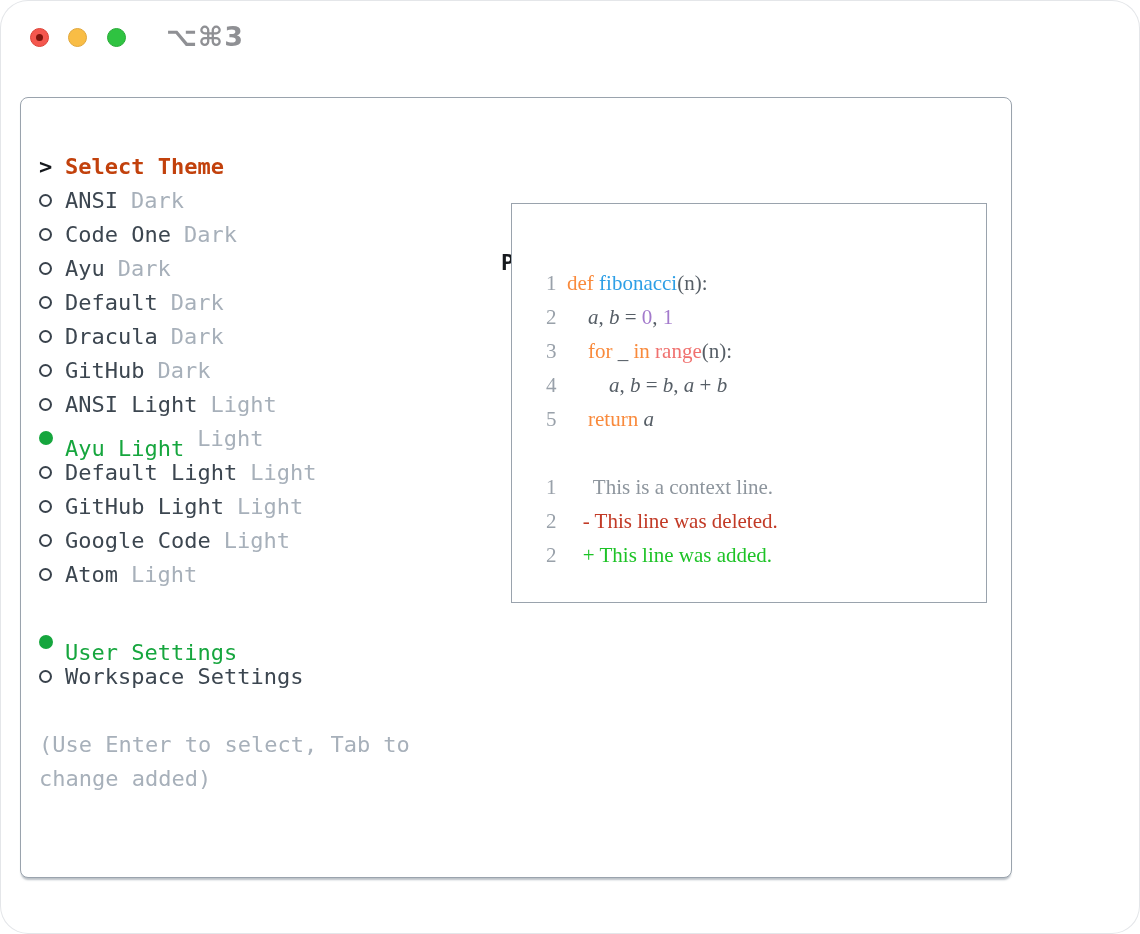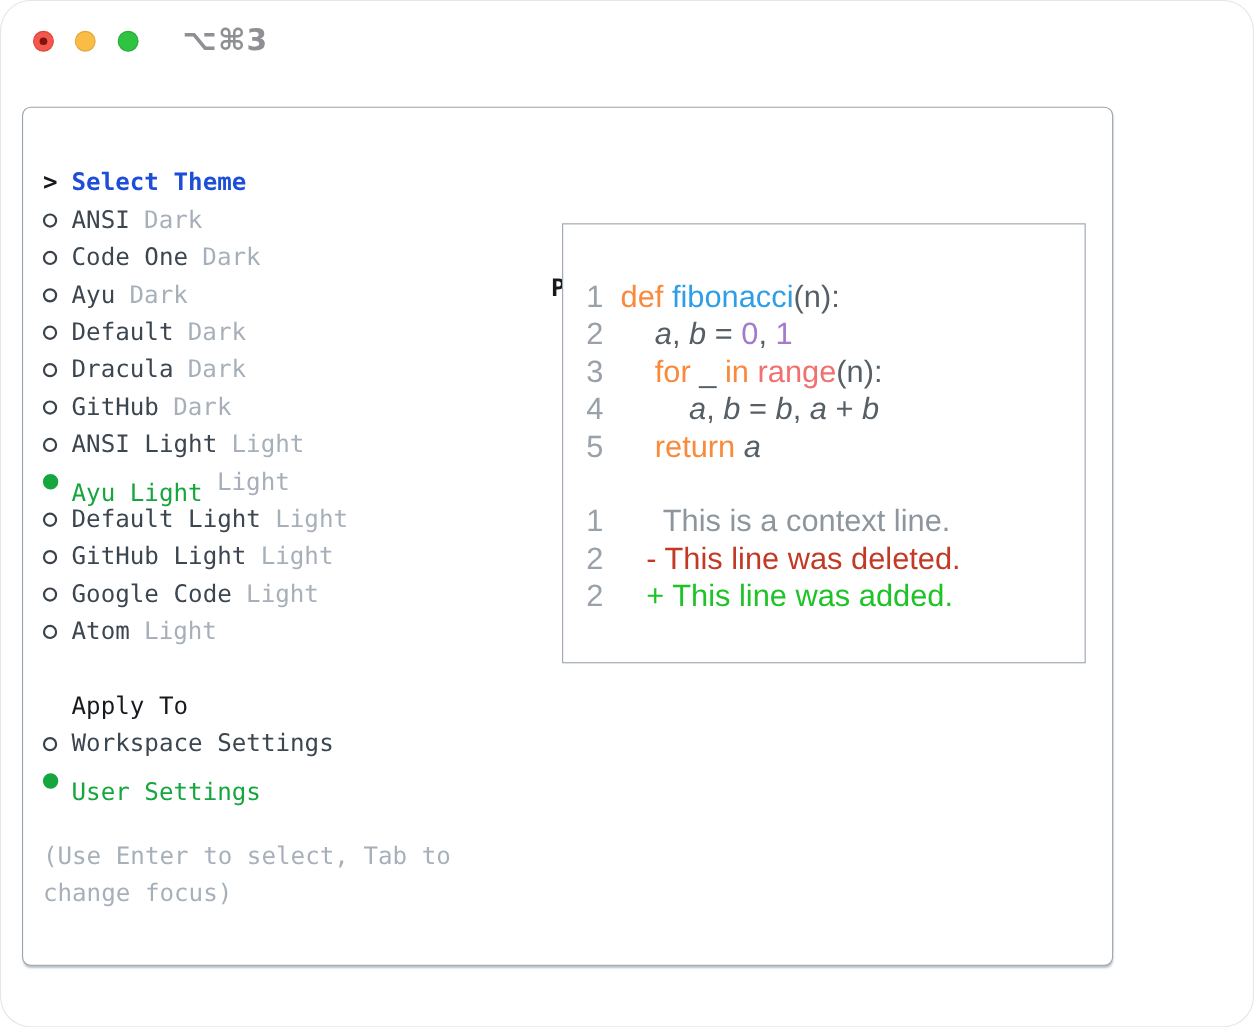--- a/index.html
+++ b/index.html
@@ -27,34 +27,34 @@
     border:1.5px solid #9aa3ad;border-radius:8px;background:#fff;
     box-shadow:0 2.5px 2px -1px rgba(130,140,152,.55);
   }
   
   .left{position:absolute;left:18px;top:51px;width:450px;}
   .row{height:34px;display:flex;align-items:center;font-size:22px;white-space:pre;color:#3c4650;}
   .marker{width:26px;display:inline-flex;align-items:center;flex:0 0 26px;}
   .caret{font-weight:bold;color:#16191d;font-size:22px;}
   .circle{width:13px;height:13px;border:2px solid #39424c;border-radius:50%;box-sizing:border-box;}
   .circle.sel{width:14px;height:14px;background:#16a63e;border-color:#16a63e;}
-  .hdr{font-weight:bold;color:#1d4ed8;}
+  .hdr{font-weight:bold;color:#c2410c;}
   .strong{color:#16191d;}
   .name{color:#3c4650;}
   .row.sel .name{color:#16a63e;margin-top:20px;}
   .tag{color:#a7b0ba;margin-left:13px;}
   .help{color:#a7b0ba;}
   .spacer{height:34px;}
   
   .pheader{position:absolute;left:480px;top:148px;height:34px;line-height:34px;
     font-size:22px;font-weight:bold;color:#16191d;}
   .pbox{position:absolute;left:490px;top:105px;width:476px;height:400px;
     border:1.5px solid #9aa3ad;box-sizing:border-box;background:#fff;}
-  .pbox pre{margin:3px;padding:46px 0 0 18px;font-size:28px;line-height:34px;
-    font-family:Liberation Sans, sans-serif;}
+  .pbox pre{margin:16px;padding:46px 0 0 18px;font-size:21px;line-height:34px;
+    font-family:Liberation Serif, serif;}
   .ln{color:#99a1aa}
   .fg{color:#565e66}
   .fgi{color:#565e66;font-style:italic}
   .kw{color:#f98a3c}
   .fn{color:#2e9fe6}
   .nm{color:#a37acc}
   .sp{color:#f0716f}
   .ctx{color:#8d959d}
   .del{color:#c23a26}
   .add{color:#1dc327}
@@ -83,31 +83,28 @@
           <div class="row"><span class="marker"><span class="circle"></span></span><span class="name">Dracula</span><span class="tag">Dark</span></div>
           <div class="row"><span class="marker"><span class="circle"></span></span><span class="name">GitHub</span><span class="tag">Dark</span></div>
           <div class="row"><span class="marker"><span class="circle"></span></span><span class="name">ANSI Light</span><span class="tag">Light</span></div>
           <div class="row sel"><span class="marker"><span class="circle sel"></span></span><span class="name">Ayu Light</span><span class="tag">Light</span></div>
           <div class="row"><span class="marker"><span class="circle"></span></span><span class="name">Default Light</span><span class="tag">Light</span></div>
           <div class="row"><span class="marker"><span class="circle"></span></span><span class="name">GitHub Light</span><span class="tag">Light</span></div>
           <div class="row"><span class="marker"><span class="circle"></span></span><span class="name">Google Code</span><span class="tag">Light</span></div>
           <div class="row"><span class="marker"><span class="circle"></span></span><span class="name">Atom</span><span class="tag">Light</span></div>
         </div>
       <div class="spacer"></div>
-      <div class="row">
-        <span class="marker"></span><span class="strong">Apply To</span>
-      </div>
       <div id="apply-list">
+          <div class="row sel"><span class="marker"><span class="circle sel"></span></span><span class="name">User Settings</span></div>
           <div class="row"><span class="marker"><span class="circle"></span></span><span class="name">Workspace Settings</span></div>
-          <div class="row sel"><span class="marker"><span class="circle sel"></span></span><span class="name">User Settings</span></div>
         </div>
       <div class="spacer"></div>
       <div id="help-text">
           <div class="row help">(Use Enter to select, Tab to</div>
-          <div class="row help">change focus)</div>
+          <div class="row help">change added)</div>
         </div>
     </div>
 
     <div class="pheader">Preview</div>
     <div class="pbox">
       <pre id="code"><span class="ln">1  </span><span class="kw">def </span><span class="fn">fibonacci</span><span class="fg">(n):</span>
 <span class="ln">2  </span><span class="fg">    </span><span class="fgi">a</span><span class="fg">, </span><span class="fgi">b</span><span class="fg"> = </span><span class="nm">0</span><span class="fg">, </span><span class="nm">1</span>
 <span class="ln">3  </span><span class="fg">    </span><span class="kw">for</span><span class="fg"> _ </span><span class="kw">in</span><span class="fg"> </span><span class="sp">range</span><span class="fg">(n):</span>
 <span class="ln">4  </span><span class="fg">        </span><span class="fgi">a</span><span class="fg">, </span><span class="fgi">b</span><span class="fg"> = </span><span class="fgi">b</span><span class="fg">, </span><span class="fgi">a</span><span class="fg"> + </span><span class="fgi">b</span>
 <span class="ln">5  </span><span class="fg">    </span><span class="kw">return</span><span class="fg"> </span><span class="fgi">a</span>

